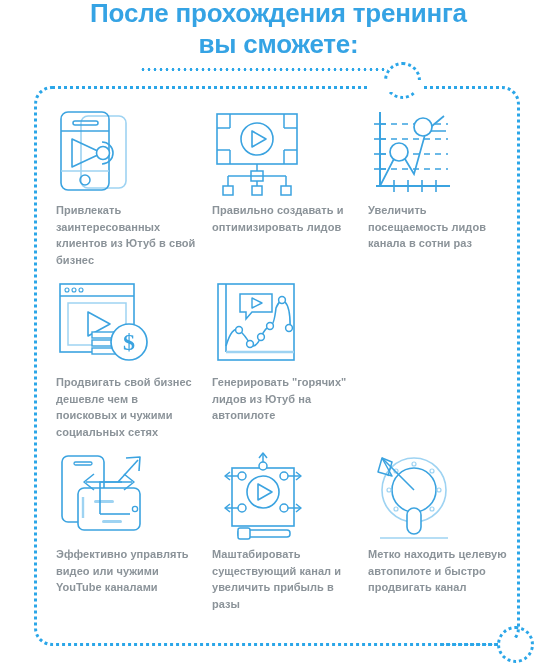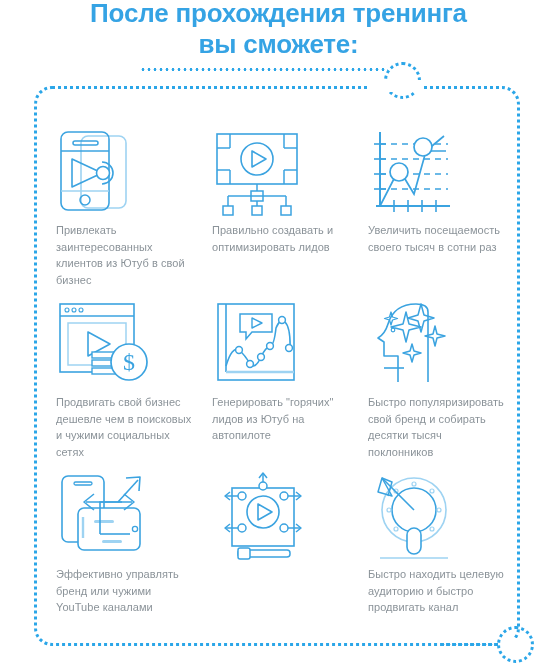--- a/index.html
+++ b/index.html
@@ -97,22 +97,23 @@
     top: 638px;
     width: 30px;
     height: 12px;
     background: #ffffff;
   }
 
   
   .grid {
     position: absolute;
     left: 56px;
-    top: 128px;
+    top: 108px;
     width: 460px;
+    font-weight: bold;
   }
   .row {
     display: flex;
     align-items: flex-start;
   }
   .row-1 { height: 172px; }
   .row-2 { height: 172px; }
   .row-3 { height: 172px; }
 
   .cell {
@@ -217,21 +218,21 @@
           <line x1="12" y1="16" x2="80" y2="16" stroke="#3ba3e0" stroke-width="1.4" stroke-dasharray="6 5"></line>
           <line x1="12" y1="31" x2="80" y2="31" stroke="#3ba3e0" stroke-width="1.4" stroke-dasharray="6 5"></line>
           <line x1="12" y1="46" x2="80" y2="46" stroke="#3ba3e0" stroke-width="1.4" stroke-dasharray="6 5"></line>
           <line x1="12" y1="61" x2="80" y2="61" stroke="#3ba3e0" stroke-width="1.4" stroke-dasharray="6 5"></line>
           <path d="M12 78 L31 41 L46 66 L58 23 L78 23" stroke="#3ba3e0" stroke-width="1.7" fill="none"></path>
           <path d="M58 23 L76 8" stroke="#3ba3e0" stroke-width="1.7" fill="none"></path>
           <circle cx="31" cy="44" r="9" stroke="#3ba3e0" stroke-width="1.7" fill="#fff"></circle>
           <circle cx="55" cy="19" r="9" stroke="#3ba3e0" stroke-width="1.7" fill="#fff"></circle>
         </svg>
       </div>
-      <div class="cell-text">Увеличить посещаемость своего тысяч в сотни раз</div>
+      <div class="cell-text">Увеличить посещаемость лидов канала в сотни раз</div>
     </div>
   </div>
 
   <div class="row row-2">
 
     <div class="cell">
       <div class="cell-icon">
         <svg width="100" height="92" viewBox="0 0 100 92" fill="none">
           <rect x="4" y="4" width="74" height="68" stroke="#3ba3e0" stroke-width="1.6"></rect>
           <line x1="4" y1="16" x2="78" y2="16" stroke="#3ba3e0" stroke-width="1.5"></line>
@@ -263,35 +264,20 @@
           <circle cx="58" cy="46" r="3.4" stroke="#3ba3e0" stroke-width="1.5" fill="#fff"></circle>
           <circle cx="70" cy="20" r="3.4" stroke="#3ba3e0" stroke-width="1.5" fill="#fff"></circle>
           <circle cx="77" cy="48" r="3.4" stroke="#3ba3e0" stroke-width="1.5" fill="#fff"></circle>
           <path d="M28 14 h32 v18 h-20 l-6 7 v-7 h-6 z" stroke="#3ba3e0" stroke-width="1.5" fill="#fff"></path>
           <path d="M40 18 L40 28 L50 23 Z" stroke="#3ba3e0" stroke-width="1.4" stroke-linejoin="round" fill="none"></path>
         </svg>
       </div>
       <div class="cell-text">Генерировать "горячих" лидов из Ютуб на автопилоте</div>
     </div>
 
-    <div class="cell">
-      <div class="cell-icon">
-        <svg width="92" height="92" viewBox="0 0 92 92" fill="none">
-          <path d="M60 82 L60 12 Q60 4 48 4 Q26 4 20 24 Q17 34 10 38 L16 42 L16 56 L30 56 L30 68 L30 82" stroke="#3ba3e0" stroke-width="1.6" fill="none" stroke-linejoin="round"></path>
-          <line x1="16" y1="68" x2="36" y2="68" stroke="#3ba3e0" stroke-width="1.6"></line>
-          <circle cx="25" cy="30" r="1.8" stroke="#3ba3e0" stroke-width="1.2"></circle>
-          <path d="M38 12 L41 24 L53 27 L41 30 L38 42 L35 30 L23 27 L35 24 Z" stroke="#3ba3e0" stroke-width="1.5" fill="none" stroke-linejoin="round"></path>
-          <path d="M53 4 L56 15 L66 18 L56 21 L53 32 L50 21 L40 18 L50 15 Z" stroke="#3ba3e0" stroke-width="1.5" fill="none" stroke-linejoin="round"></path>
-          <path d="M67 26 L69 34 L77 36 L69 38 L67 46 L65 38 L57 36 L65 34 Z" stroke="#3ba3e0" stroke-width="1.5" fill="none" stroke-linejoin="round"></path>
-          <path d="M44 44 L46 51 L53 53 L46 55 L44 62 L42 55 L35 53 L42 51 Z" stroke="#3ba3e0" stroke-width="1.5" fill="none" stroke-linejoin="round"></path>
-          <path d="M23 12 L24.5 17 L29.5 18.5 L24.5 20 L23 25 L21.5 20 L16.5 18.5 L21.5 17 Z" stroke="#3ba3e0" stroke-width="1.3" fill="none" stroke-linejoin="round"></path>
-        </svg>
-      </div>
-      <div class="cell-text">Быстро популяризировать свой бренд и собирать десятки тысяч поклонников</div>
-    </div>
   </div>
 
   <div class="row row-3">
 
     <div class="cell">
       <div class="cell-icon">
         <svg width="100" height="92" viewBox="0 0 100 92" fill="none">
           <rect x="6" y="4" width="42" height="66" rx="6" stroke="#3ba3e0" stroke-width="1.6"></rect>
           <rect x="18" y="10" width="18" height="3" rx="1.5" stroke="#3ba3e0" stroke-width="1.3"></rect>
           <rect x="22" y="36" width="62" height="42" rx="6" stroke="#3ba3e0" stroke-width="1.6" fill="#fff"></rect>
@@ -301,21 +287,21 @@
           <rect x="46" y="68" width="20" height="3" rx="1.5" fill="#9ed3f2"></rect>
           <path d="M44 62 L44 30 L76 30" stroke="#3ba3e0" stroke-width="1.6" fill="none"></path>
           <path d="M68 22 L78 30 L68 38" stroke="#3ba3e0" stroke-width="1.6" fill="none" stroke-linejoin="round"></path>
           <line x1="44" y1="62" x2="74" y2="62" stroke="#3ba3e0" stroke-width="1.6"></line>
           <path d="M62 30 L82 8" stroke="#3ba3e0" stroke-width="1.6"></path>
           <path d="M70 6 L84 5 L83 19" stroke="#3ba3e0" stroke-width="1.6" fill="none" stroke-linejoin="round"></path>
           <path d="M66 30 L30 30" stroke="#3ba3e0" stroke-width="1.6"></path>
           <path d="M38 22 L28 30 L38 38" stroke="#3ba3e0" stroke-width="1.6" fill="none" stroke-linejoin="round"></path>
         </svg>
       </div>
-      <div class="cell-text">Эффективно управлять бренд или чужими YouTube каналами</div>
+      <div class="cell-text">Эффективно управлять видео или чужими YouTube каналами</div>
     </div>
 
     <div class="cell">
       <div class="cell-icon">
         <svg width="100" height="92" viewBox="0 0 100 92" fill="none">
           <rect x="20" y="16" width="62" height="58" stroke="#3ba3e0" stroke-width="1.6"></rect>
           <circle cx="51" cy="40" r="16" stroke="#3ba3e0" stroke-width="1.6"></circle>
           <path d="M46 32 L46 48 L60 40 Z" stroke="#3ba3e0" stroke-width="1.6" stroke-linejoin="round"></path>
           <circle cx="30" cy="24" r="4" stroke="#3ba3e0" stroke-width="1.5" fill="#fff"></circle>
           <circle cx="72" cy="24" r="4" stroke="#3ba3e0" stroke-width="1.5" fill="#fff"></circle>
@@ -329,20 +315,21 @@
           <line x1="14" y1="56" x2="26" y2="56" stroke="#3ba3e0" stroke-width="1.5"></line>
           <path d="M18 52 L13 56 L18 60" stroke="#3ba3e0" stroke-width="1.5" fill="none" stroke-linejoin="round"></path>
           <line x1="76" y1="24" x2="88" y2="24" stroke="#3ba3e0" stroke-width="1.5"></line>
           <path d="M84 20 L89 24 L84 28" stroke="#3ba3e0" stroke-width="1.5" fill="none" stroke-linejoin="round"></path>
           <line x1="76" y1="56" x2="88" y2="56" stroke="#3ba3e0" stroke-width="1.5"></line>
           <path d="M84 52 L89 56 L84 60" stroke="#3ba3e0" stroke-width="1.5" fill="none" stroke-linejoin="round"></path>
           <rect x="26" y="78" width="52" height="7" rx="3" stroke="#3ba3e0" stroke-width="1.5"></rect>
           <rect x="26" y="76" width="12" height="11" rx="2" stroke="#3ba3e0" stroke-width="1.5" fill="#fff"></rect>
         </svg>
       </div>
+      <div class="cell-text">Маштабировать существующий канал и увеличить прибыль в разы</div>
     </div>
 
     <div class="cell">
       <div class="cell-icon">
         <svg width="92" height="94" viewBox="0 0 92 94" fill="none">
           <circle cx="46" cy="38" r="32" stroke="#9ed3f2" stroke-width="1.6"></circle>
           <circle cx="46" cy="38" r="22" stroke="#3ba3e0" stroke-width="1.6" fill="#fff"></circle>
           <circle cx="46" cy="12" r="2" stroke="#9ed3f2" stroke-width="1.2"></circle>
           <circle cx="64" cy="19" r="2" stroke="#9ed3f2" stroke-width="1.2"></circle>
           <circle cx="71" cy="38" r="2" stroke="#9ed3f2" stroke-width="1.2"></circle>
@@ -351,16 +338,16 @@
           <circle cx="28" cy="57" r="2" stroke="#9ed3f2" stroke-width="1.2"></circle>
           <circle cx="21" cy="38" r="2" stroke="#9ed3f2" stroke-width="1.2"></circle>
           <circle cx="28" cy="19" r="2" stroke="#9ed3f2" stroke-width="1.2"></circle>
           <path d="M46 38 L14 6" stroke="#3ba3e0" stroke-width="1.6"></path>
           <path d="M14 6 L10 20 L24 24 Z" stroke="#3ba3e0" stroke-width="1.5" fill="none" stroke-linejoin="round"></path>
           <path d="M14 6 L24 10 L20 24" stroke="#3ba3e0" stroke-width="1.5" fill="none" stroke-linejoin="round"></path>
           <rect x="39" y="56" width="14" height="26" rx="7" stroke="#3ba3e0" stroke-width="1.6" fill="#fff"></rect>
           <line x1="12" y1="86" x2="80" y2="86" stroke="#9ed3f2" stroke-width="1.6"></line>
         </svg>
       </div>
-      <div class="cell-text">Быстро находить целевую аудиторию и быстро продвигать канал</div>
+      <div class="cell-text">Метко находить целевую автопилоте и быстро продвигать канал</div>
     </div>
   </div>
 </div>
 
 </body></html>

